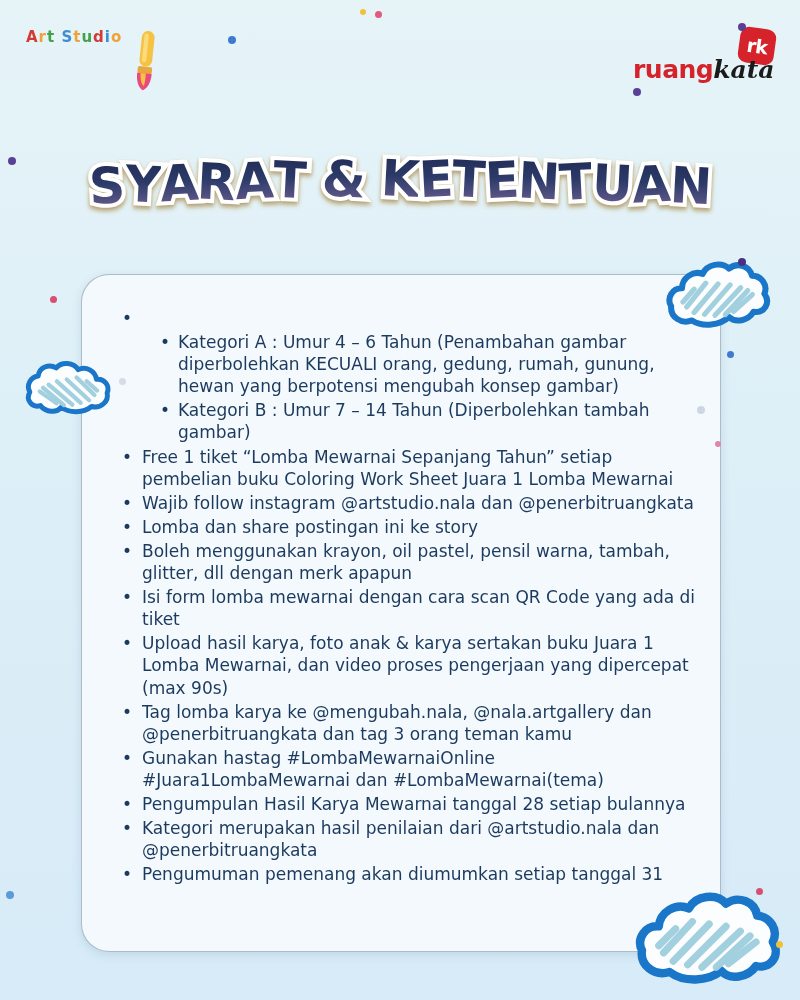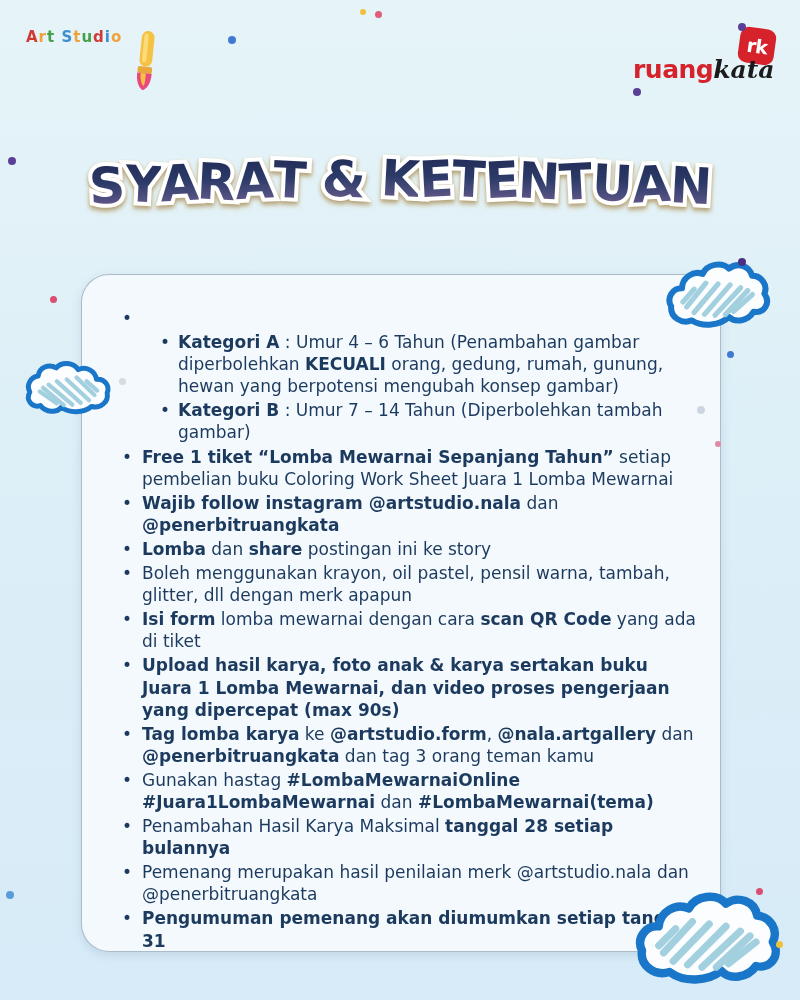--- a/index.html
+++ b/index.html
@@ -35,21 +35,21 @@
   }
   
   .card{position:absolute;left:81px;top:274px;width:638px;height:676px;
     background:#f3f9fd;border:1.5px solid rgba(100,125,150,.5);border-radius:28px;
     box-shadow:0 3px 10px rgba(90,120,150,.18);}
   #termsList{position:absolute;left:40px;right:24px;top:30px;font-size:17px;line-height:1.3;color:#1c3a5e;}
   .item{display:flex;margin-top:2px;}
   .bullet{flex:none;width:20px;}
   .l2 .bullet{width:18px;}
   .l2{margin-left:38px;}
-  .runs b{font-weight:bold;}
+  .runs b{font-weight:normal;}
   
   .dot{position:absolute;width:7px;height:7px;border-radius:50%;}
   .cloud{position:absolute;}
   .cloud1{left:662px;top:258px;width:112px;height:78px;transform:rotate(-4deg);}
   .cloud2{left:22px;top:358px;width:92px;height:64px;transform:scaleX(-1) rotate(3deg);}
   .cloud3{left:622px;top:888px;width:172px;height:108px;}
 </style>
 </head>
 <body>
 
@@ -163,33 +163,33 @@
       <div class="item">
         <span class="bullet">•</span>
         <span class="runs"><b>Isi form</b><span> lomba mewarnai dengan cara </span><b>scan QR Code</b><span> yang ada di tiket</span></span>
       </div>
       <div class="item">
         <span class="bullet">•</span>
         <span class="runs"><b>Upload hasil karya, foto anak &amp; karya sertakan buku Juara 1 Lomba Mewarnai, dan video proses pengerjaan yang dipercepat (max 90s)</b></span>
       </div>
       <div class="item">
         <span class="bullet">•</span>
-        <span class="runs"><b>Tag lomba karya</b><span> ke </span><b>@artstudio.form</b><span>, </span><b>@nala.artgallery</b><span> dan </span><b>@penerbitruangkata</b><span> dan tag 3 orang teman kamu</span></span>
+        <span class="runs"><b>Tag lomba karya</b><span> ke </span><b>@mengubah.nala</b><span>, </span><b>@nala.artgallery</b><span> dan </span><b>@penerbitruangkata</b><span> dan tag 3 orang teman kamu</span></span>
       </div>
       <div class="item">
         <span class="bullet">•</span>
         <span class="runs"><span>Gunakan hastag </span><b>#LombaMewarnaiOnline #Juara1LombaMewarnai</b><span> dan </span><b>#LombaMewarnai(tema)</b></span>
       </div>
       <div class="item">
         <span class="bullet">•</span>
-        <span class="runs"><span>Penambahan Hasil Karya Maksimal </span><b>tanggal 28 setiap bulannya</b></span>
-      </div>
-      <div class="item">
-        <span class="bullet">•</span>
-        <span class="runs"><span>Pemenang merupakan hasil penilaian merk @artstudio.nala dan @penerbitruangkata</span></span>
+        <span class="runs"><span>Pengumpulan Hasil Karya Mewarnai </span><b>tanggal 28 setiap bulannya</b></span>
+      </div>
+      <div class="item">
+        <span class="bullet">•</span>
+        <span class="runs"><span>Kategori merupakan hasil penilaian dari @artstudio.nala dan @penerbitruangkata</span></span>
       </div>
       <div class="item">
         <span class="bullet">•</span>
         <span class="runs"><b>Pengumuman pemenang akan diumumkan setiap tanggal 31</b></span>
       </div>
     </div>
 </div>
 
 <svg class="cloud cloud1">
     <use href="#cloudSym"></use>

